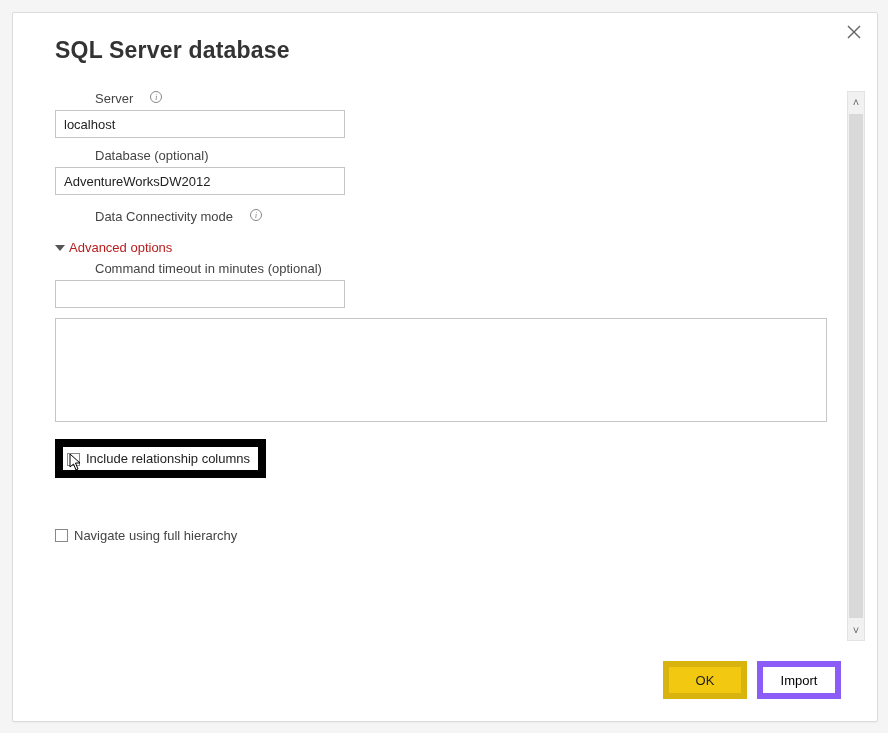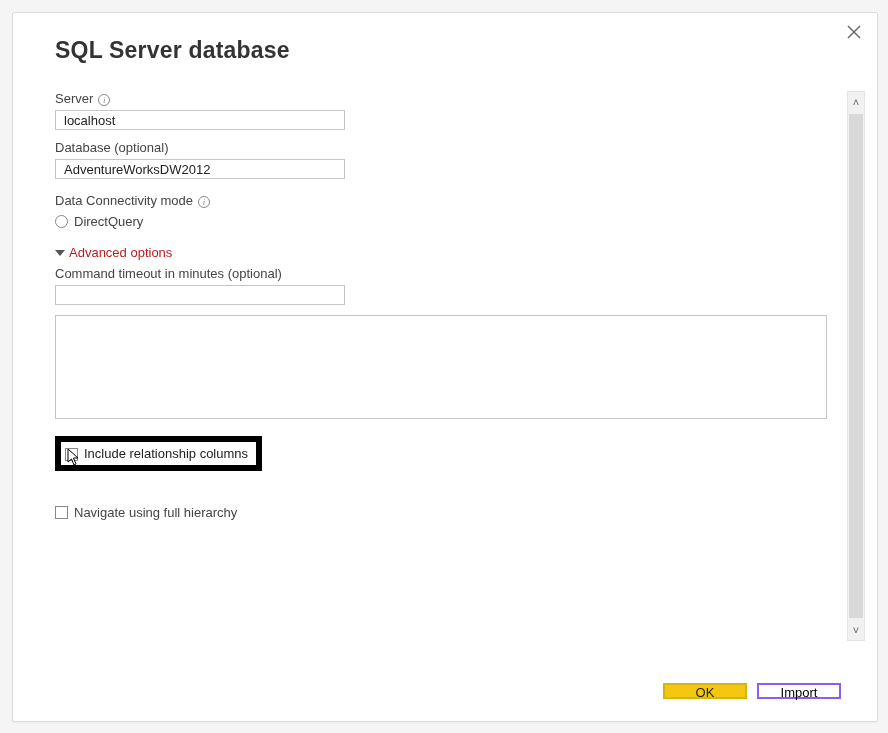--- a/index.html
+++ b/index.html
@@ -38,25 +38,26 @@
     .scroll-area {
       position: absolute;
       left: 42px;
       right: 44px;
       top: 78px;
       bottom: 80px;
     }
     .field { margin-bottom: 10px; }
     .field-label {
       display: flex;
-      align-items: flex-end;
-      gap: 5px;
+      align-items: flex-start;
+      gap: 17px;
       margin-bottom: 4px;
       color: #444;
       font-size: 13px;
+      margin-left: 40px;
     }
     .info-icon {
       display: inline-flex;
       width: 12px; height: 12px;
       border: 1px solid #888;
       border-radius: 50%;
       font-size: 9px;
       align-items: center;
       justify-content: center;
       color: #888;
@@ -65,21 +66,21 @@
       line-height: 1;
     }
     input.text-input, textarea.text-area {
       font-family: inherit;
       font-size: 13px;
       padding: 5px 8px;
       border: 1px solid #c5c5c5;
       background: #fff;
       color: #222;
     }
-    input.text-input { width: 290px; height: 20px; }
+    input.text-input { width: 290px; height: 28px; }
     input.text-input.small { width: 290px; }
     textarea.text-area {
       width: 772px;
       height: 104px;
       resize: none;
     }
     .section-label {
       margin-top: 14px;
       margin-bottom: 6px;
       color: #444;
@@ -130,47 +131,47 @@
       display: inline-flex;
       align-items: center;
       justify-content: center;
       cursor: pointer;
       background: #fff;
       font-size: 10px;
       color: #555;
     }
     .check-row { margin-bottom: 10px; margin-top: 28px; }
     .highlight-box {
-      border: 6px solid #000000;
+      border: 8px solid #000000;
       padding: 4px 8px 4px 4px;
-      margin-bottom: 6px;
+      margin-bottom: 22px;
       display: inline-flex;
       align-items: flex-end;
       gap: 6px;
       position: relative;
     }
     .highlight-box .cursor-overlay {
       position: absolute;
       left: 6px; top: 6px;
       width: 16px; height: 18px;
       pointer-events: none;
     }
     .footer {
       position: absolute;
       right: 36px;
       bottom: 22px;
       display: flex;
       gap: 10px;
     }
     .btn {
       min-width: 84px;
-      height: 16px;
+      height: 38px;
       font-family: inherit;
       font-size: 13px;
-      border: 2px solid #8b5cf6;
+      border: 6px solid #8b5cf6;
       background: #fff;
       cursor: pointer;
       padding: 0 14px;
     }
     .btn.primary {
       background: #f2c811;
       border-color: #d9b40f;
       color: #222;
     }
     
@@ -231,24 +232,20 @@
     <div class="field">
       <div class="field-label">
         <span>Database (optional)</span>
       </div>
       <input class="text-input" type="text" value="AdventureWorksDW2012" style="">
     </div>
 
     <div class="section-label field-label">
       <span>Data Connectivity mode</span>
       <span class="info-icon">i</span>
-    </div>
-    <div class="radio-row">
-      <span class="radio"></span>
-      <span>DirectQuery</span>
     </div>
 
     <div class="expander">
       <span class="caret"></span>
       <span>Advanced options</span>
     </div>
 
     <div class="field">
       <div class="field-label">
         <span>Command timeout in minutes (optional)</span>

